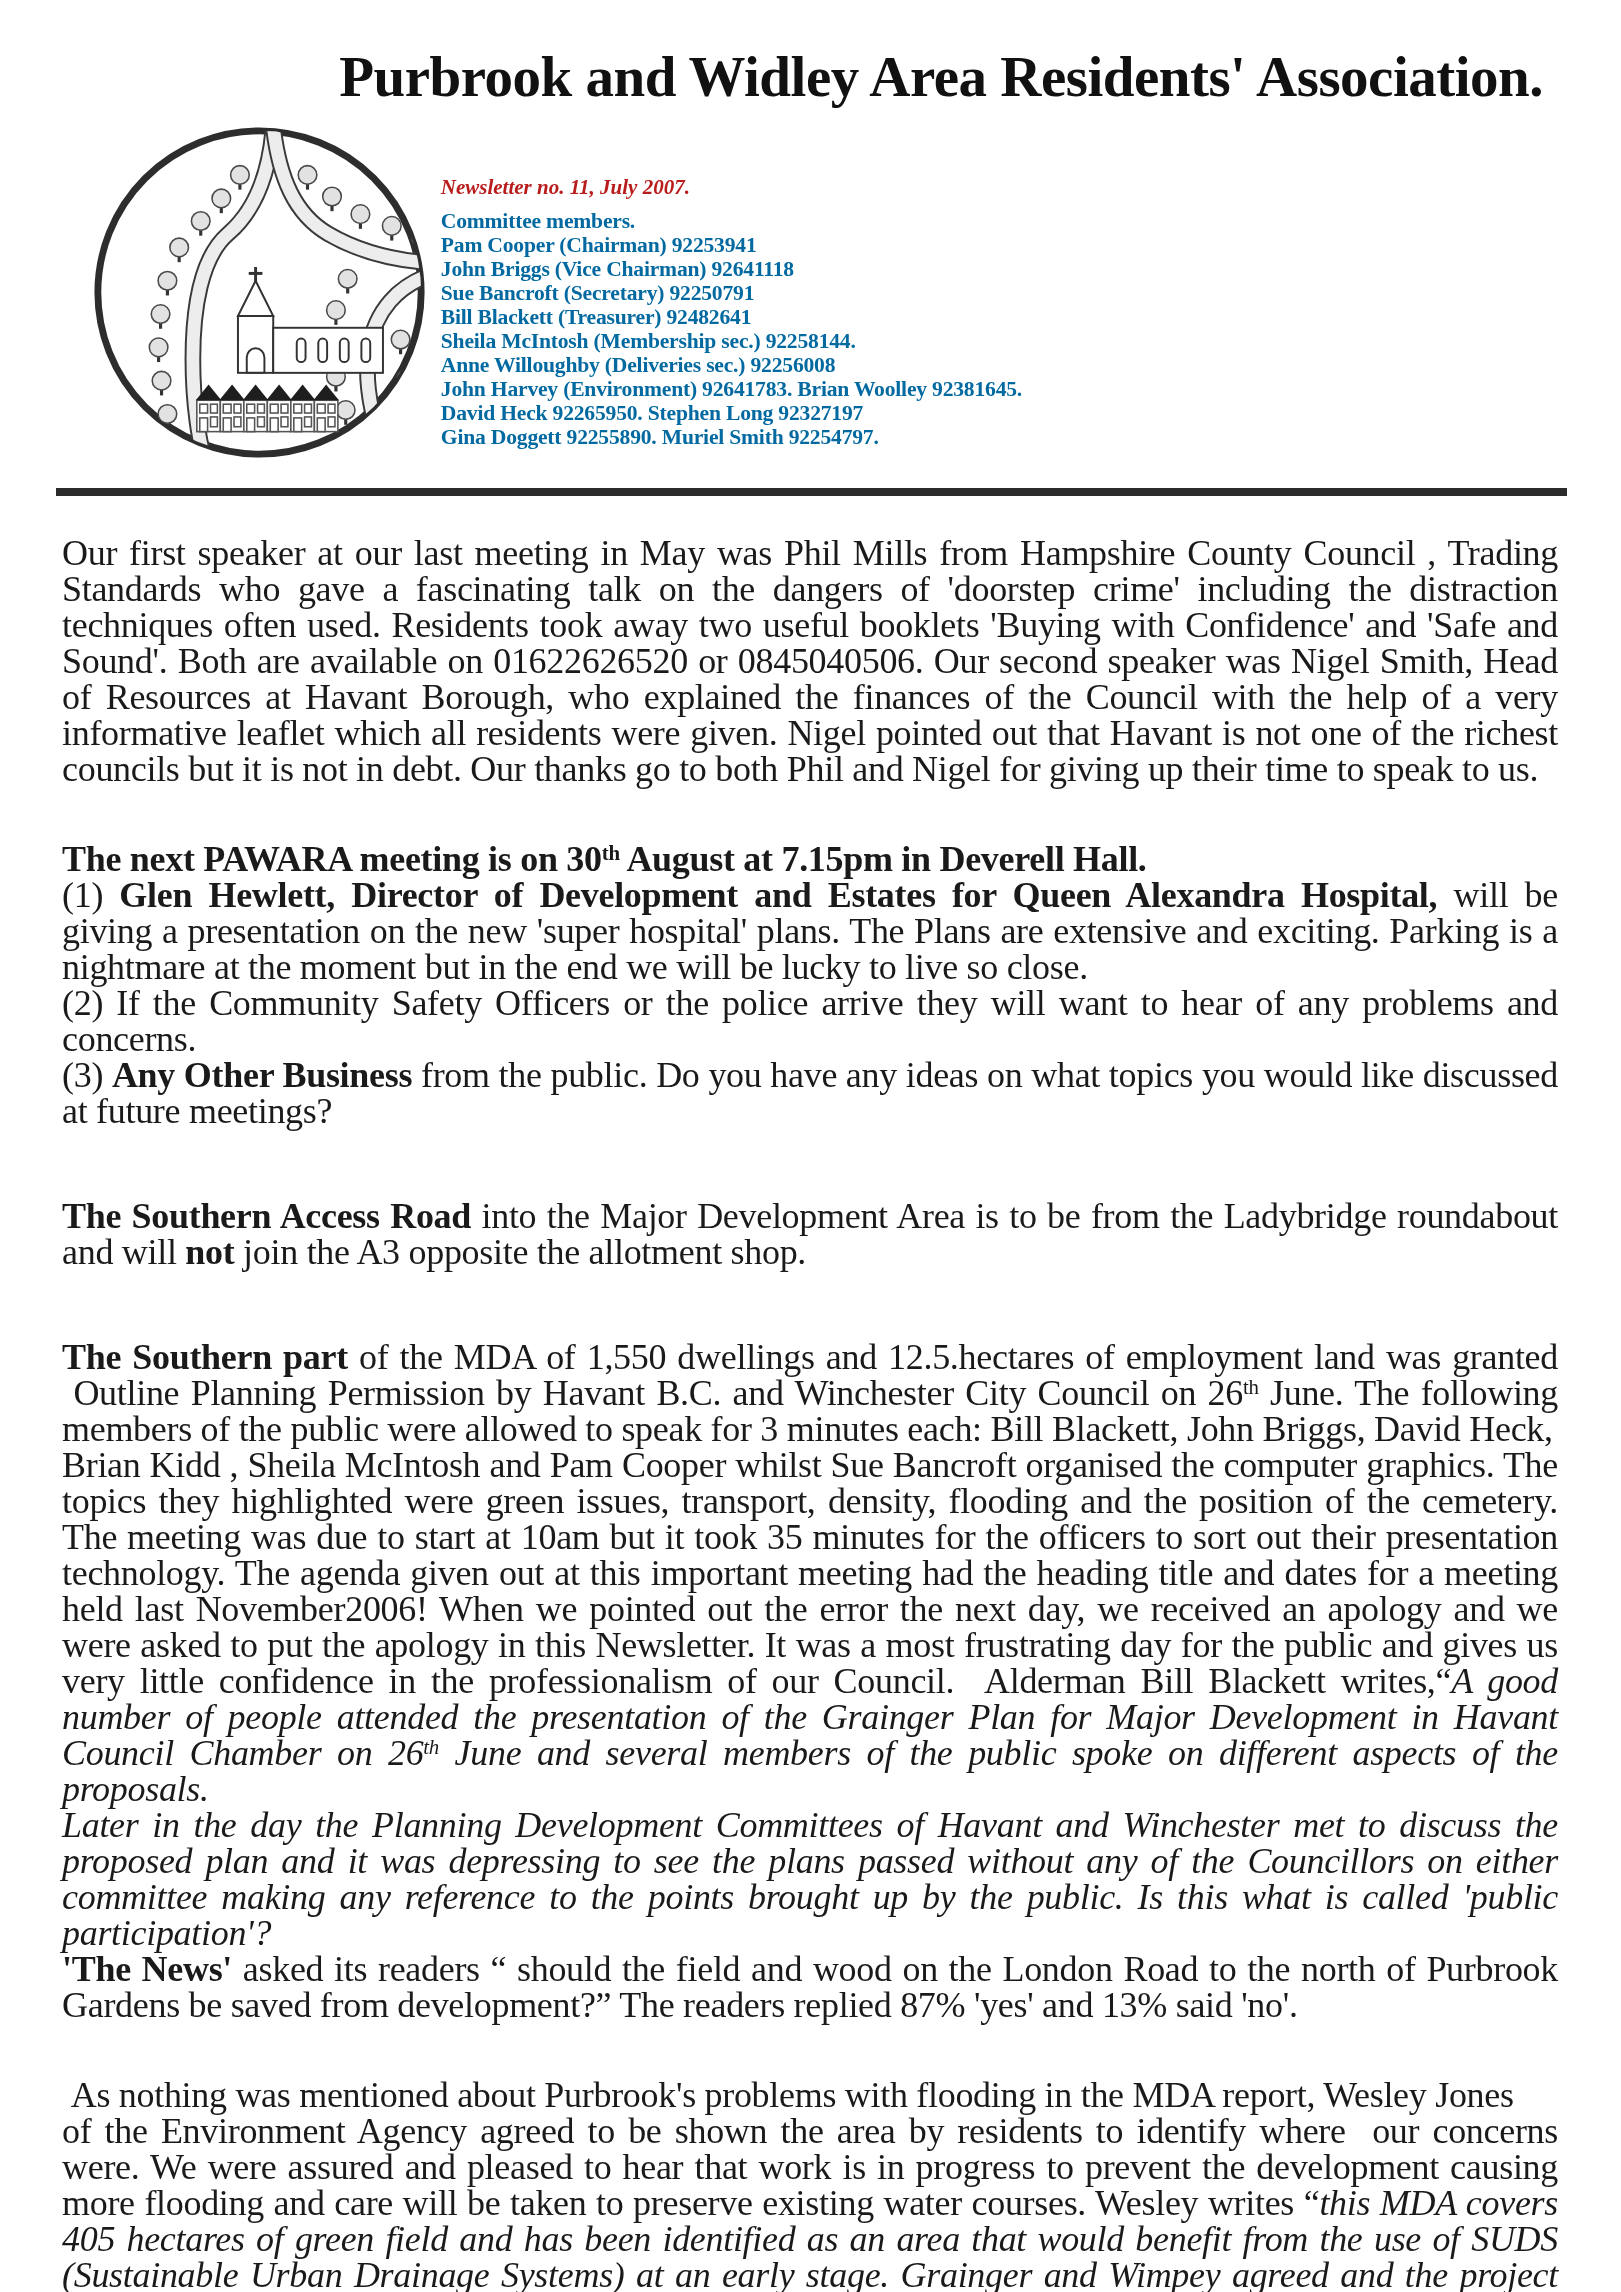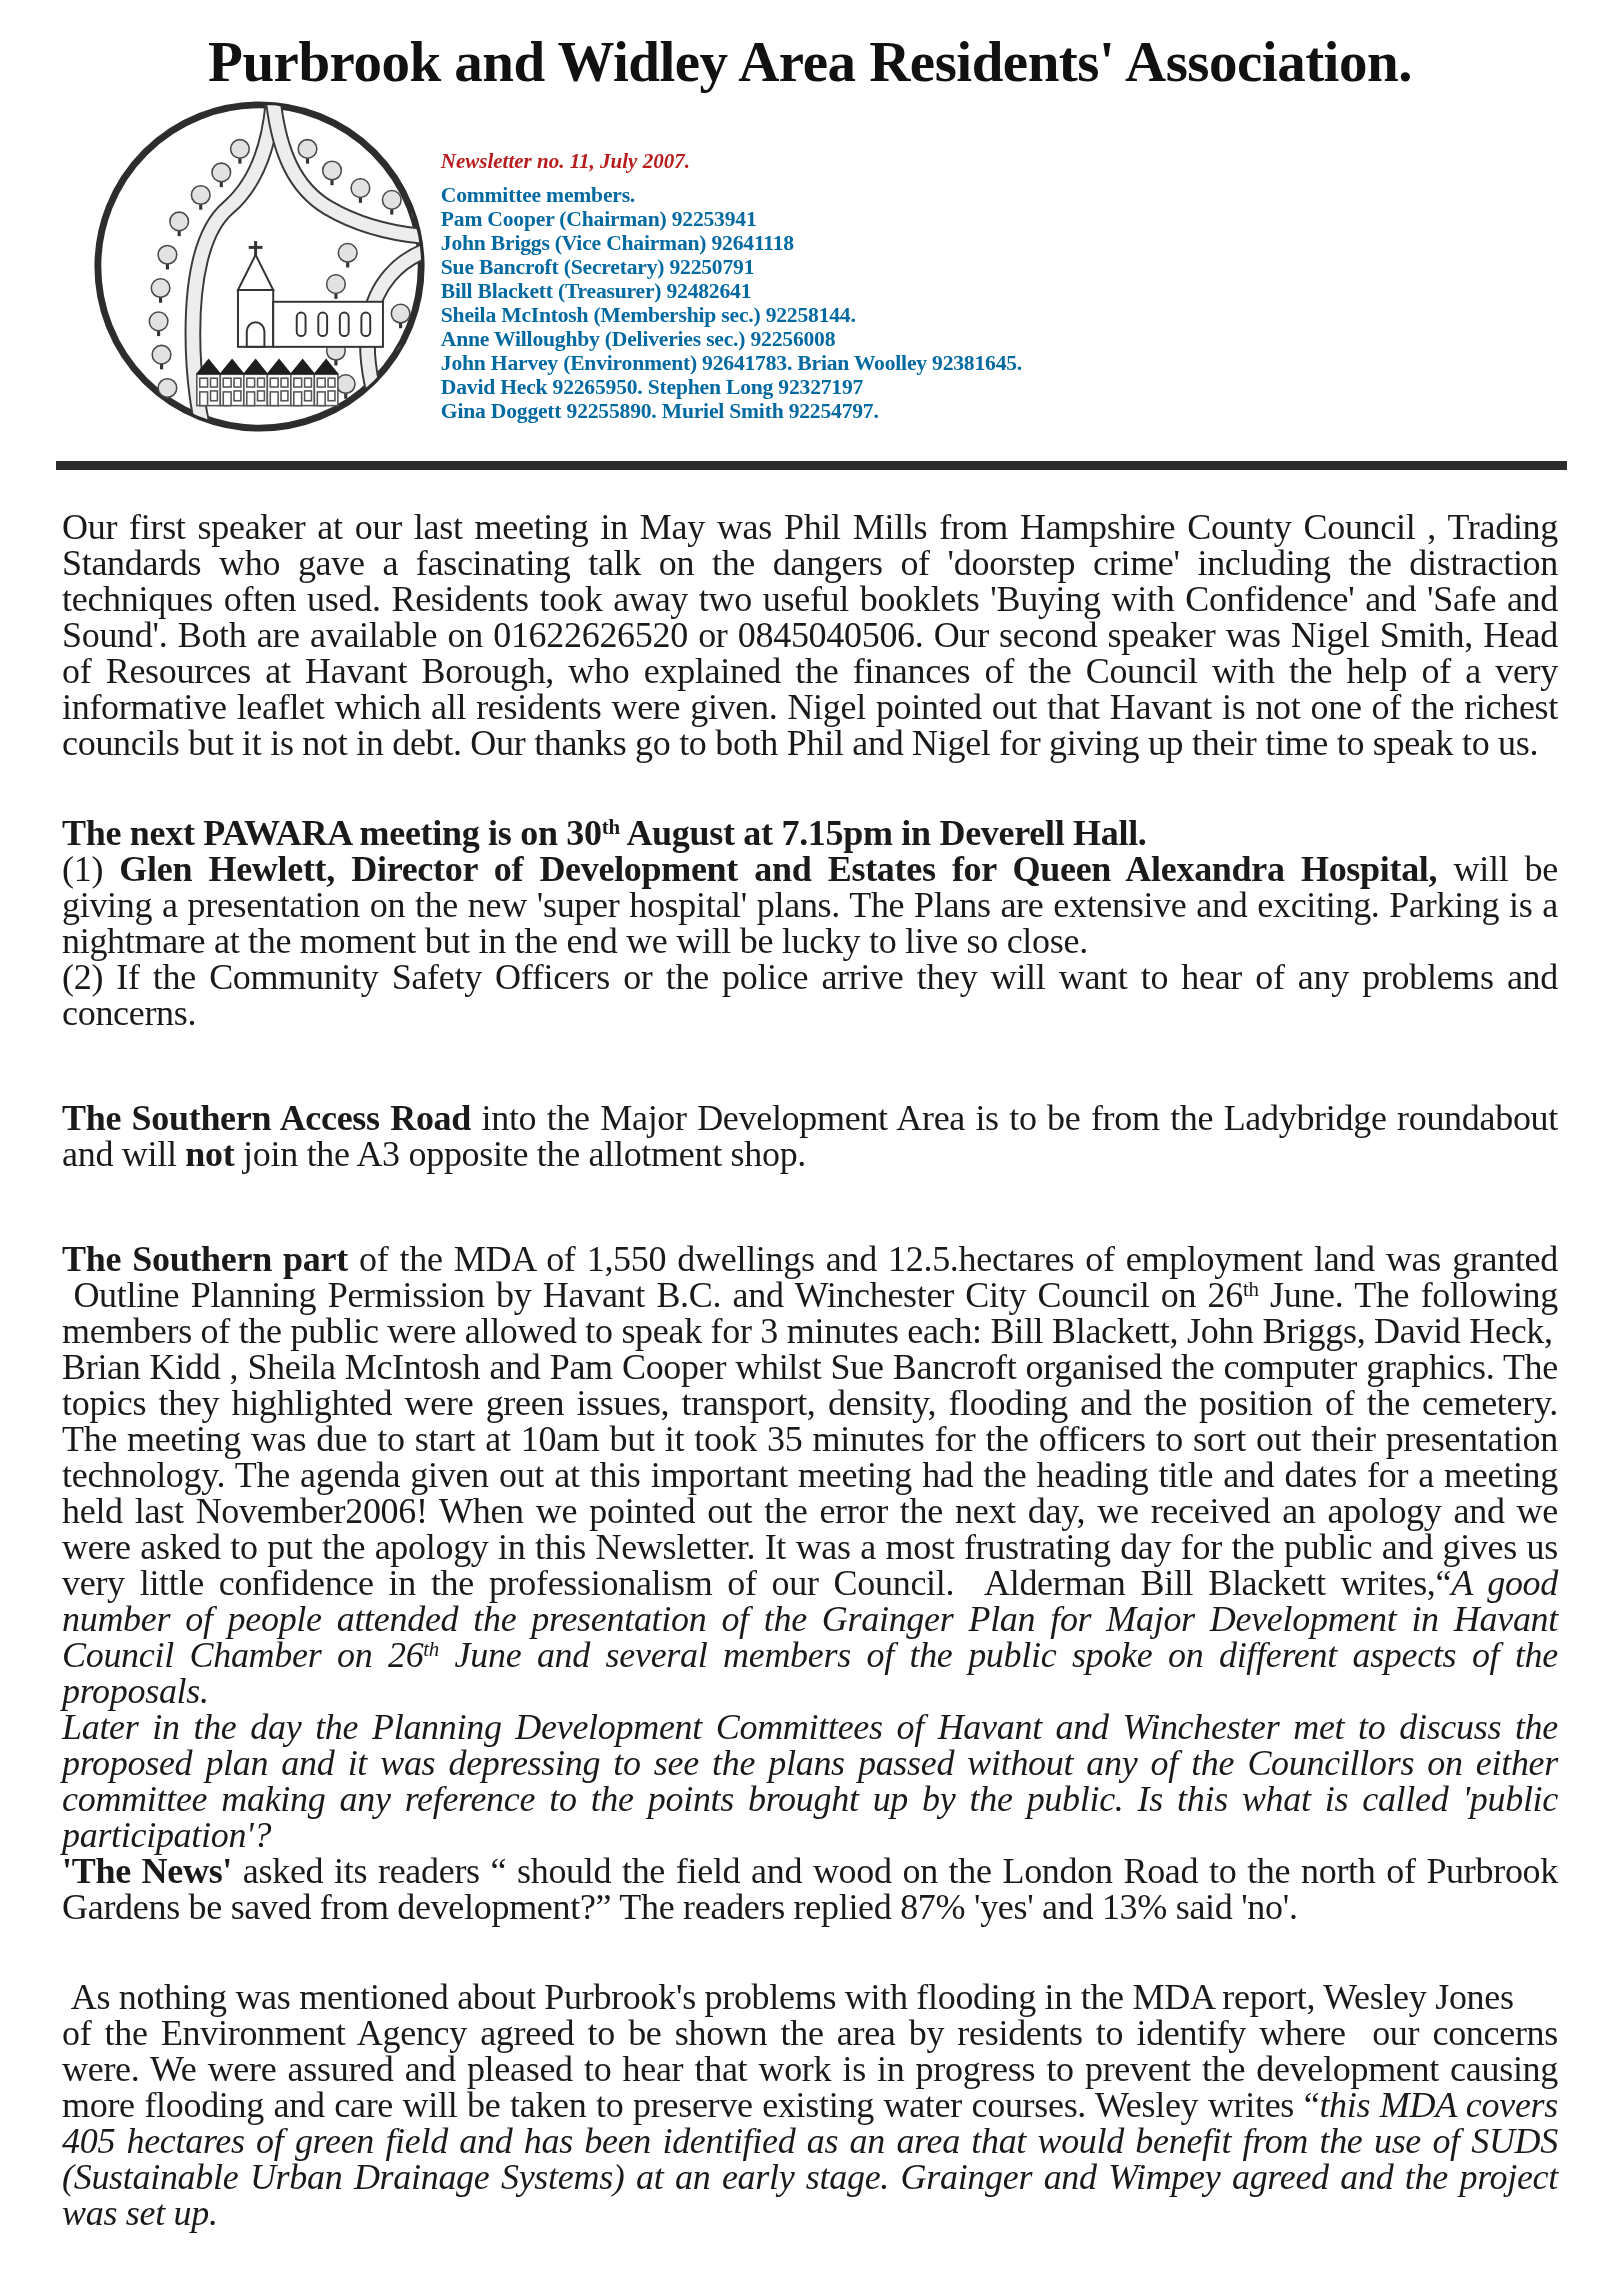--- a/index.html
+++ b/index.html
@@ -8,22 +8,22 @@
     width:1621px;
     height:2293px;
     box-sizing:border-box;
     padding:29px 63px 39px 62px;
     background:#fff;
     color:#1a1a1a;
     font-family:"Liberation Serif","DejaVu Serif",serif;
     overflow:hidden;
   }
   .title{
-    margin:0;
-    text-align:center;
+    margin:15px;
+    text-align:right;
     font-size:57px;
     font-weight:bold;
     letter-spacing:-0.5px;
     white-space:nowrap;
     color:#111;
   }
   .header-row{
     display:flex;
     align-items:flex-start;
     margin-top:3.9px;
@@ -212,20 +212,21 @@
   <div class="content">
 
     <p class="para"><span>Our first speaker at our last meeting in May was Phil Mills from Hampshire County Council , Trading Standards who gave a fascinating talk on the dangers of 'doorstep crime' including the distraction techniques often used. Residents took away two useful booklets 'Buying with Confidence' and 'Safe and Sound'. Both are available on 01622626520 or 0845040506. Our second speaker was Nigel Smith, Head of Resources at Havant Borough, who explained the finances of the Council with the help of a very informative leaflet which all residents were given. Nigel pointed out that Havant is not one of the richest councils but it is not in debt. Our thanks go to both Phil and Nigel for giving up their time to speak to us.</span></p>
 
     <p class="para gap-lg"><span class="b">The next PAWARA meeting is on 30</span><span class="b sup">th</span><span class="b"> August at 7.15pm in Deverell Hall.</span></p>
 
     <p class="para"><span>(1) </span><span class="b">Glen Hewlett, Director of Development and Estates for Queen Alexandra Hospital,</span><span> will be giving a presentation on the new 'super hospital' plans. The Plans are extensive and exciting. Parking is a nightmare at the moment but in the end we will be lucky to live so close.</span></p>
 
     <p class="para"><span>(2) If the Community Safety Officers or the police arrive they will want to hear of any problems and concerns.</span></p>
 
+    <p class="para"><span>(3) </span><span class="b">Any Other Business</span><span> from the public. Do you have any ideas on what topics you would like discussed at future meetings?</span></p>
 
     <p class="para gap-xl"><span class="b">The Southern Access Road</span><span> into the Major Development Area is to be from the Ladybridge roundabout and will </span><span class="b">not</span><span> join the A3 opposite the allotment shop.</span></p>
 
     <p class="para gap-xl"><span class="b">The Southern part</span><span> of the MDA of 1,550 dwellings and 12.5.hectares of employment land was granted &nbsp;Outline Planning Permission by Havant B.C. and Winchester City Council on 26</span><span class="sup">th</span><span> June. The following members of the public were allowed to speak for 3 minutes each: Bill Blackett, John Briggs, David Heck,</span><br><span>Brian Kidd , Sheila McIntosh and Pam Cooper whilst Sue Bancroft organised the computer graphics. The topics they highlighted were green issues, transport, density, flooding and the position of the cemetery. The meeting was due to start at 10am but it took 35 minutes for the officers to sort out their presentation technology. The agenda given out at this important meeting had the heading title and dates for a meeting held last November2006! When we pointed out the error the next day, we received an apology and we were asked to put the apology in this Newsletter. It was a most frustrating day for the public and gives us very little confidence in the professionalism of our Council. &nbsp;Alderman Bill Blackett writes,“</span><span class="i">A good number of people attended the presentation of the Grainger Plan for Major Development in Havant Council Chamber on 26</span><span class="i sup">th</span><span class="i"> June and several members of the public spoke on different aspects of the proposals.</span></p>
 
     <p class="para i"><span>Later in the day the Planning Development Committees of Havant and Winchester met to discuss the proposed plan and it was depressing to see the plans passed without any of the Councillors on either committee making any reference to the points brought up by the public. Is this what is called 'public participation'?</span></p>
 
     <p class="para gap-md"><span class="b">'The News'</span><span> asked its readers “ should the field and wood on the London Road to the north of Purbrook Gardens be saved from development?” The readers replied 87% 'yes' and 13% said 'no'.</span></p>
 
     <p class="para gap-lg"><span>&nbsp;As nothing was mentioned about Purbrook's problems with flooding in the MDA report, Wesley Jones</span><br><span>of the Environment Agency agreed to be shown the area by residents to identify where &nbsp;our concerns were. We were assured and pleased to hear that work is in progress to prevent the development causing more flooding and care will be taken to preserve existing water courses. Wesley writes “</span><span class="i">this MDA covers 405 hectares of green field and has been identified as an area that would benefit from the use of SUDS (Sustainable Urban Drainage Systems) at an early stage. Grainger and Wimpey agreed and the project was set up.</span></p>

